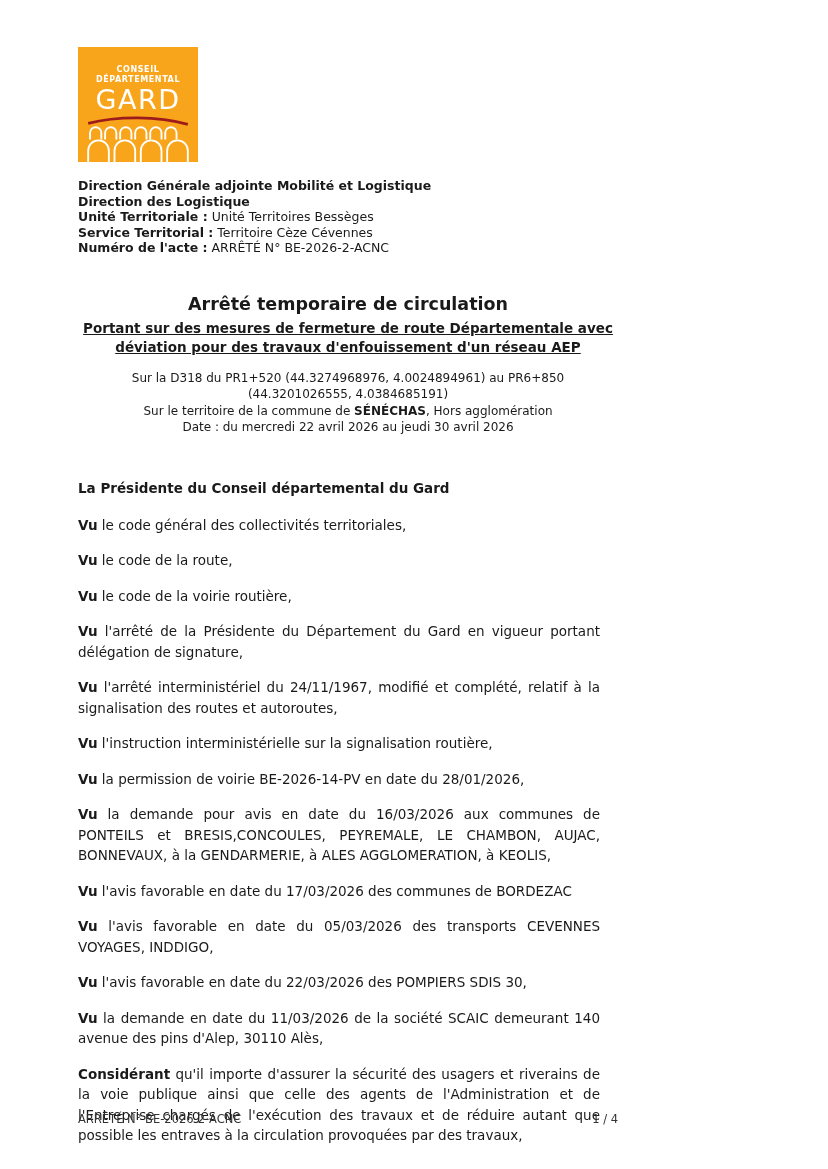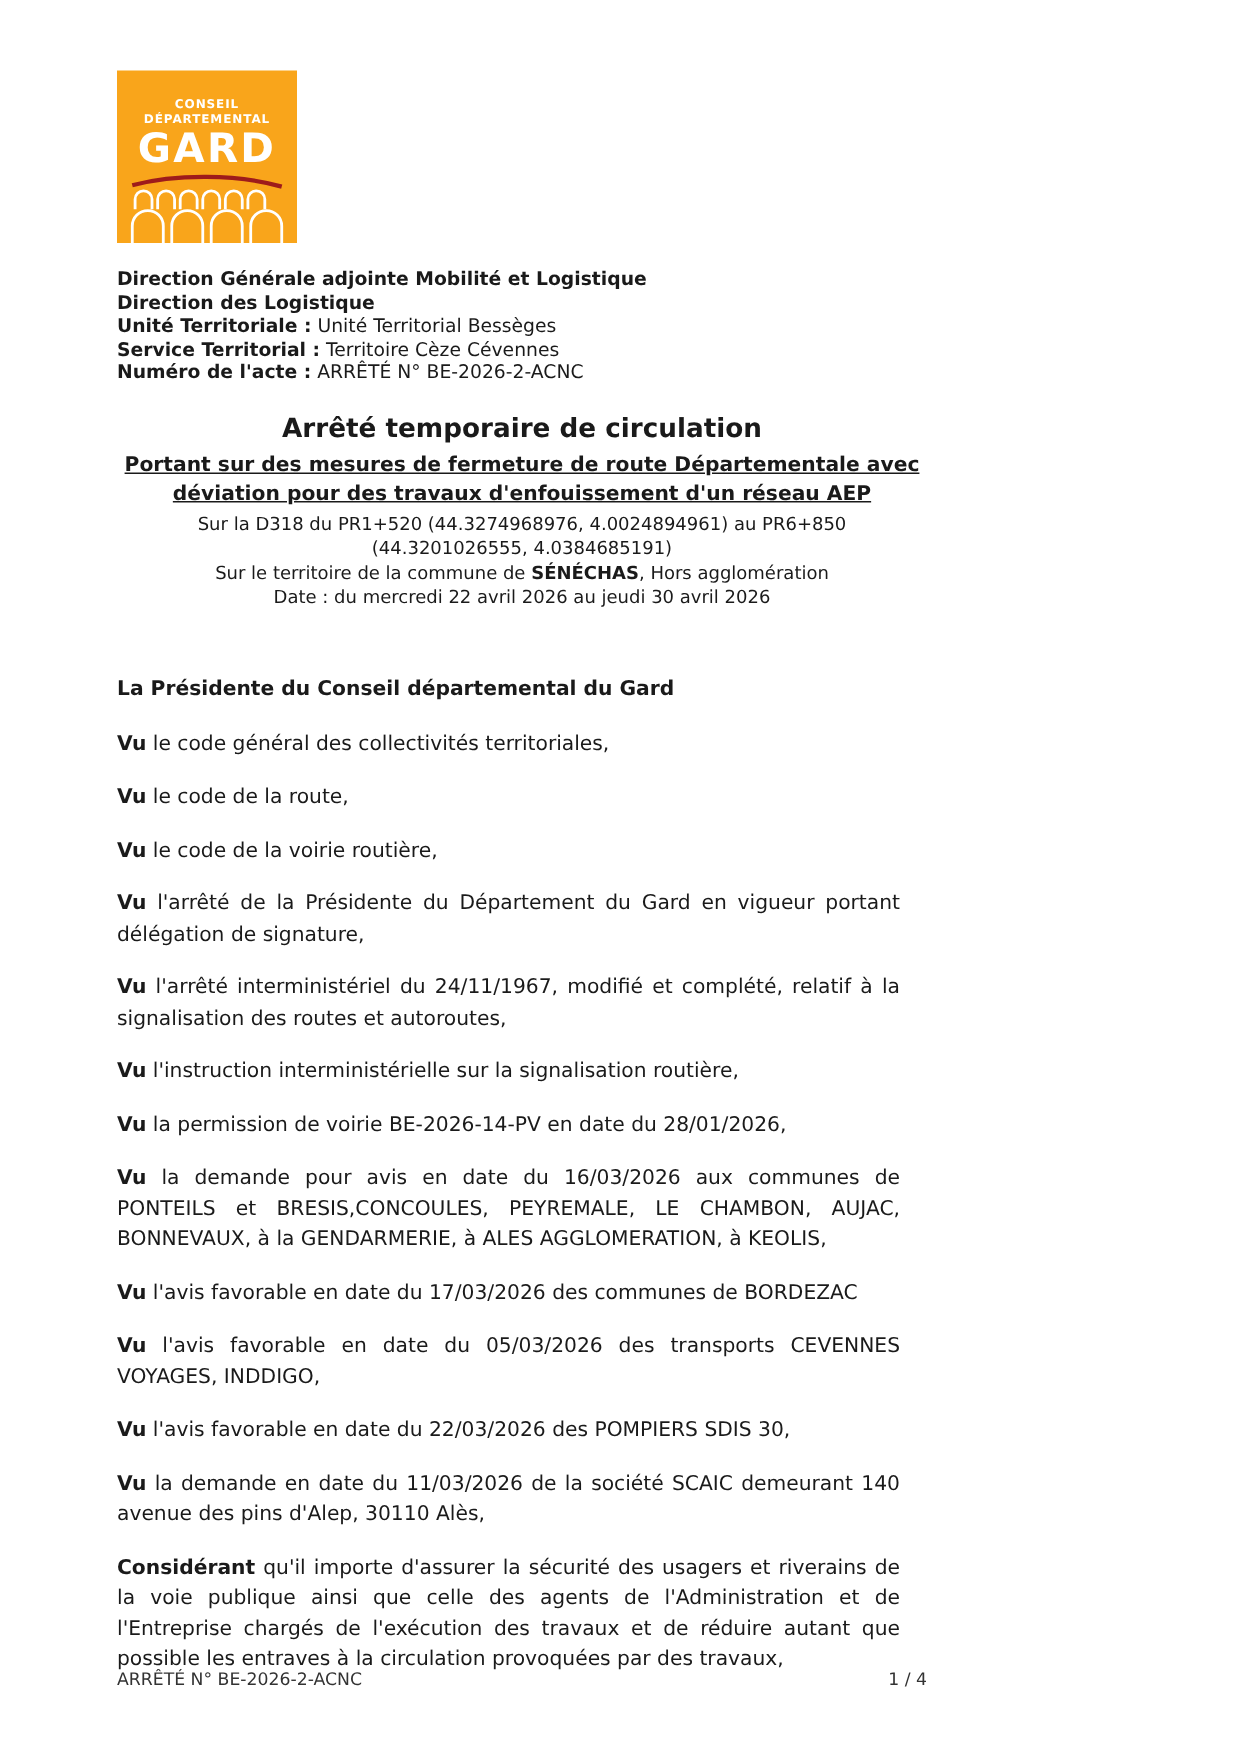--- a/index.html
+++ b/index.html
@@ -39,21 +39,21 @@
   .logo .org {
     color: #ffffff;
     font-weight: bold;
     font-size: 8px;
     line-height: 10px;
     letter-spacing: 0.6px;
     text-align: center;
   }
   .logo .gard {
     color: #ffffff;
-    font-weight: bold;
+    font-weight: normal;
     font-size: 27px;
     line-height: 28px;
     letter-spacing: 1.5px;
     margin-top: 1px;
   }
   .logo svg {
     display: block;
     margin-top: 1px;
   }
   
@@ -65,34 +65,34 @@
   .meta-line {
     font-size: 12.5px;
     line-height: 15.5px;
   }
   .b { font-weight: bold; }
   
   .doc-title {
     font-size: 17.5px;
     font-weight: bold;
     text-align: center;
-    margin: 20px 0 5px 0;
+    margin: 38px 0 5px 0;
   }
   .doc-subtitle {
     font-size: 13.5px;
     font-weight: bold;
     text-align: center;
     line-height: 19px;
     max-width: 655px;
     margin: 0 auto;
     text-decoration: underline;
   }
   
   .loc-block {
-    margin-top: 2px;
+    margin-top: 13px;
     text-align: center;
     font-size: 12px;
     line-height: 16.5px;
   }
   
   .body-heading {
     font-size: 13.5px;
     font-weight: bold;
     margin-top: 44px;
     margin-bottom: 19px;
@@ -140,21 +140,21 @@
           <path d="M32,50 v-12 a11,11 0 0 1 22,0 v12"></path>
           <path d="M60,50 v-12 a11,11 0 0 1 22,0 v12"></path>
           <path d="M88,50 v-12 a11,11 0 0 1 22,0 v12"></path>
         </g>
       </svg>
     </div>
 
     <div>
       <div class="hdr-line">Direction Générale adjointe Mobilité et Logistique</div>
       <div class="hdr-line">Direction des Logistique</div>
-      <div class="meta-line"><span class="b">Unité Territoriale :</span><span> Unité Territorial Bessèges</span></div>
+      <div class="meta-line"><span class="b">Unité Territoriale :</span><span> Unité Territoires Bessèges</span></div>
       <div class="meta-line"><span class="b">Service Territorial :</span><span> Territoire Cèze Cévennes</span></div>
       <div class="meta-line"><span class="b">Numéro de l'acte :</span><span> ARRÊTÉ N° BE-2026-2-ACNC</span></div>
     </div>
 
     <div class="doc-title">Arrêté temporaire de circulation</div>
     <div class="doc-subtitle">Portant sur des mesures de fermeture de route Départementale avec déviation pour des travaux d'enfouissement d'un réseau AEP</div>
 
     <div class="loc-block">
       <div>Sur la D318 du PR1+520 (44.3274968976, 4.0024894961) au PR6+850 (44.3201026555, 4.0384685191)</div>
       <div><span>Sur le territoire de la commune de </span><span class="b">SÉNÉCHAS</span><span>, Hors agglomération</span></div>

